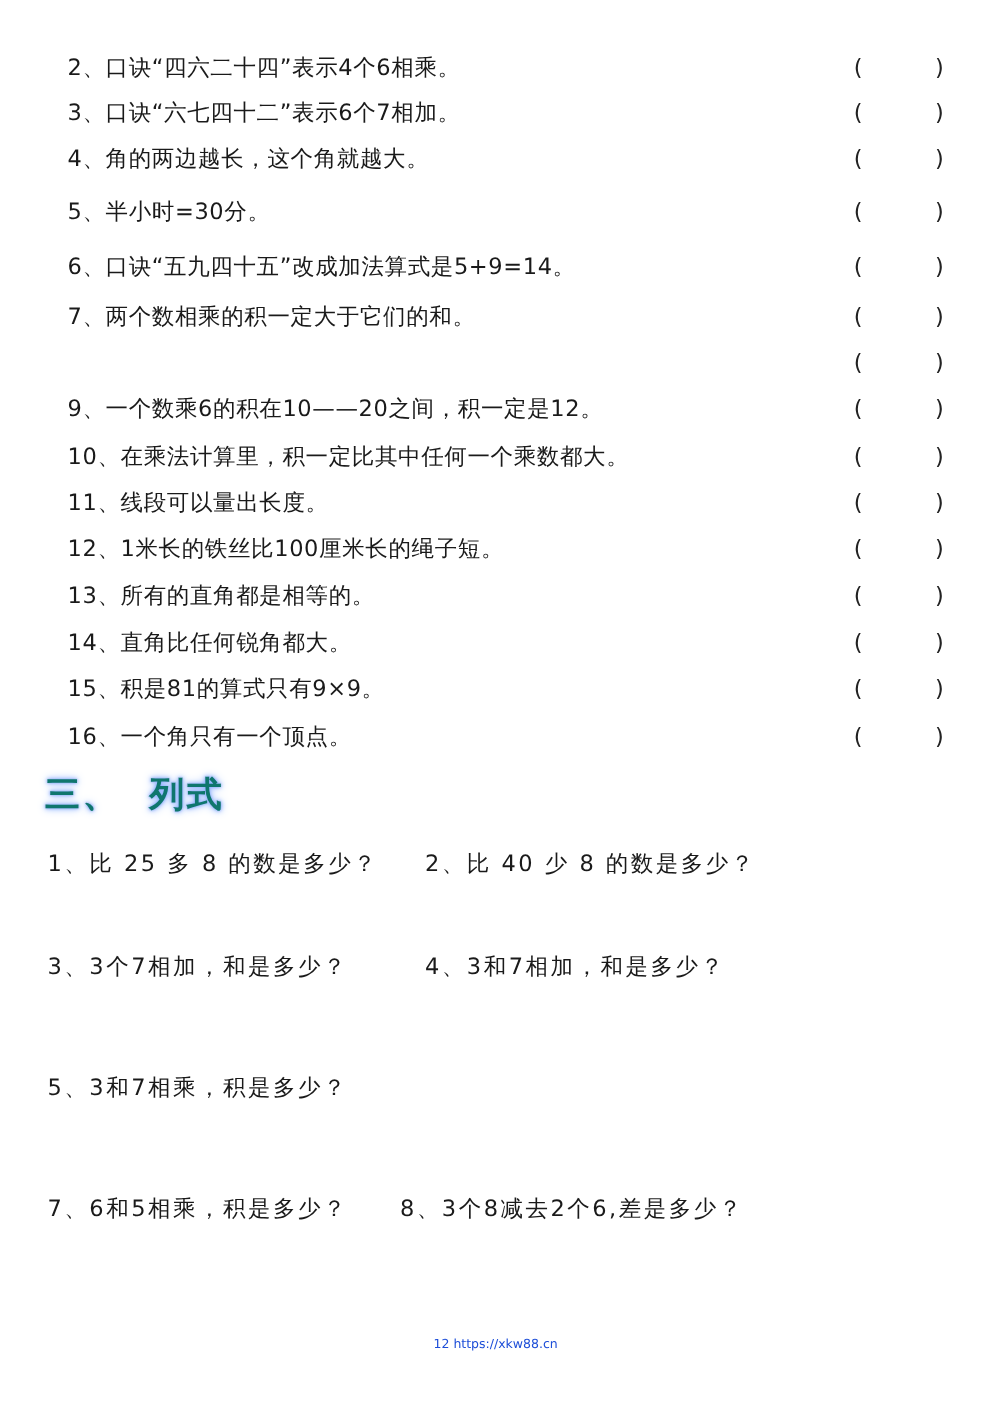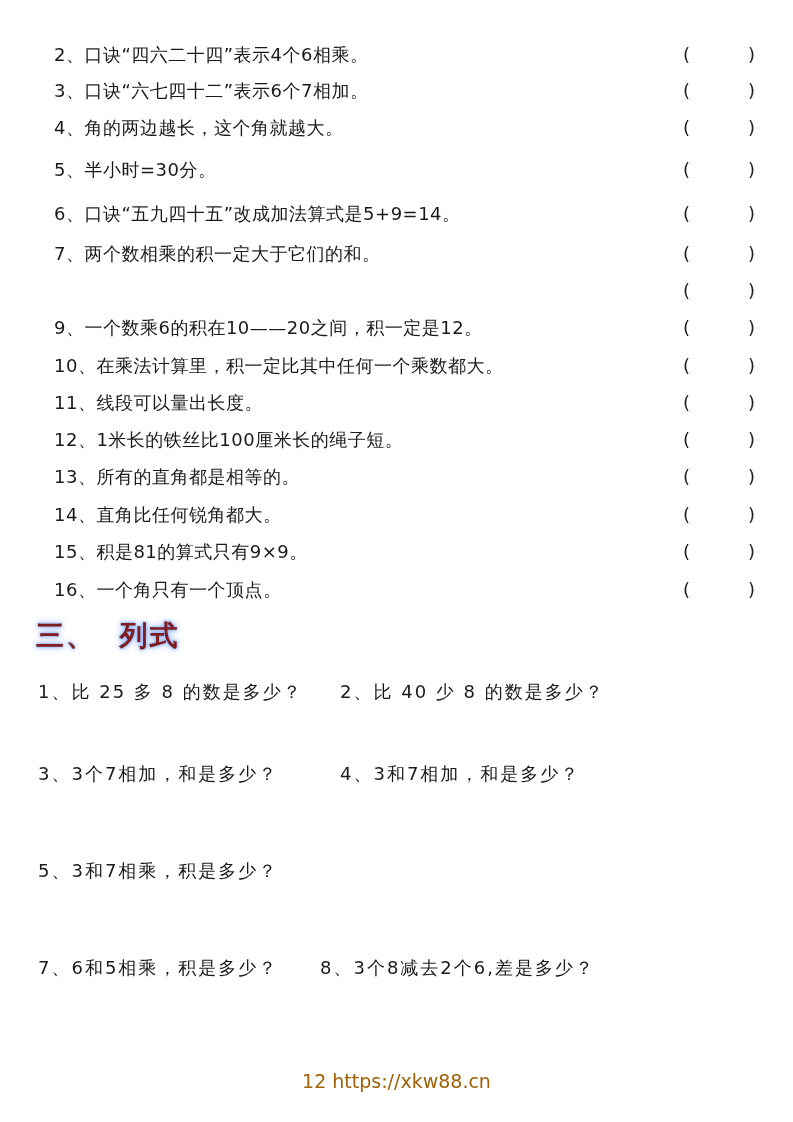--- a/index.html
+++ b/index.html
@@ -44,21 +44,21 @@
       top: 2px;
       width: 44px;
       height: 24px;
     }
     .section-heading {
       position: absolute;
       left: 36px;
       top: 617px;
       font-size: 28px;
       font-weight: bold;
-      color: #7f1d1d;
+      color: #0f766e;
       text-shadow: 0 0 4px #8fb0ff, 0 0 8px #9cbcff, 0 0 2px #6f95e8;
       letter-spacing: 2px;
       white-space: pre;
     }
     .calc-row {
       position: absolute;
       left: 38px;
       height: 28px;
       line-height: 28px;
       font-size: 18px;
@@ -74,22 +74,22 @@
       position: absolute;
       left: 38px;
       width: 700px;
     }
     .footer {
       position: absolute;
       left: 0;
       width: 793px;
       top: 1070px;
       text-align: center;
-      font-size: 19px;
-      color: #a16207;
+      font-size: 10px;
+      color: #1d4ed8;
       font-family: "DejaVu Sans", sans-serif;
     }
   </style>
 </head>
 <body>
 
 <div>
   <div class="judge-row" style="top:41px">
     <span class="q-text">2、口诀“四六二十四”表示4个6相乘。</span>
     <span class="paren paren-open">(</span>

